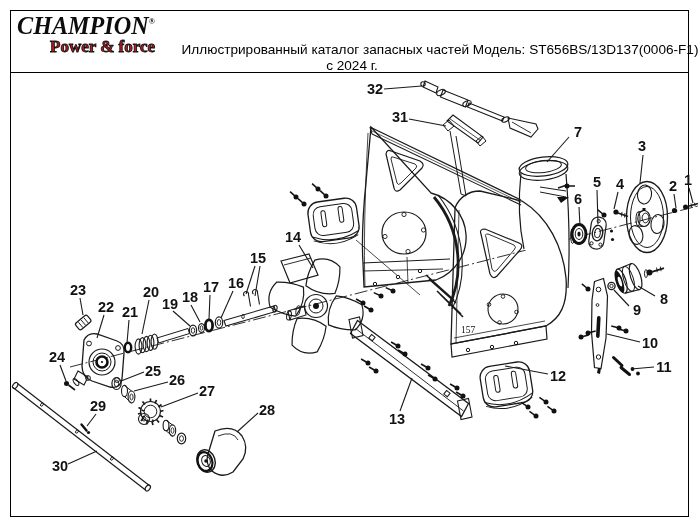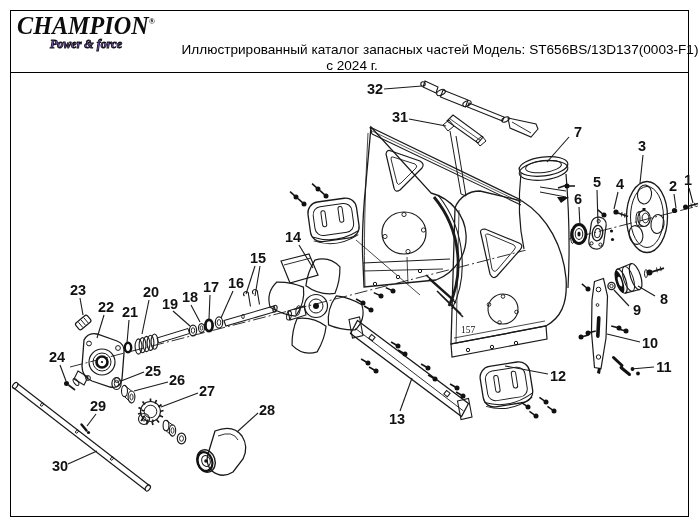--- a/index.html
+++ b/index.html
@@ -1,35 +1,35 @@
 <!DOCTYPE html>
 <html><head>
 <meta charset="utf-8">
 <style>
 html,body{margin:0;padding:0}
 body{width:700px;height:528px;background:#fff;position:relative;font-family:"Liberation Sans",sans-serif;overflow:hidden}
 .frame{position:absolute;left:10px;top:10px;width:677px;height:505px;border:1.6px solid #000}
 .sep{position:absolute;left:11px;top:72px;width:677px;border-top:1.4px solid #000}
 .brand{position:absolute;left:17px;top:11px;font-family:"Liberation Serif",serif;font-weight:bold;font-style:italic;font-size:26px;color:#0d0d0d;transform:scaleX(.93);transform-origin:left top;letter-spacing:0;white-space:nowrap}
 .brand sup{font-size:9px}
-.tagline{position:absolute;left:50px;top:37px;font-family:"Liberation Serif",serif;font-weight:bold;font-style:italic;font-size:12px;color:#8b5cf6;-webkit-text-stroke:.9px #111;white-space:nowrap}
+.tagline{position:absolute;left:50px;top:37px;font-family:"Liberation Serif",serif;font-weight:bold;font-size:17px;color:#b91c1c;-webkit-text-stroke:.9px #111;white-space:nowrap}
 .t1{position:absolute;top:42px;left:440px;transform:translateX(-50%);font-size:13.6px;color:#000;white-space:nowrap}
 .t2{position:absolute;top:58px;left:352px;transform:translateX(-50%);font-size:13.6px;color:#000;white-space:nowrap}
 svg{position:absolute;left:0;top:0}
 svg .ln{stroke:#1a1a1a;fill:none}
 svg text{font-family:"Liberation Sans",sans-serif;font-weight:bold;font-size:14.5px;text-anchor:middle;dominant-baseline:central;fill:#111}
 svg text.mark{font-family:"Liberation Serif",serif;font-weight:normal;font-size:9.5px;text-anchor:start}
 </style>
 </head>
 <body>
 
 <div class="frame"></div>
 <div class="brand"><span>CHAMPION</span><sup>®</sup></div>
 <div class="tagline">Power &amp; force</div>
-<div class="t1">Иллюстрированный каталог запасных частей Модель: ST656BS/13D137(0003-F1)</div>
+<div class="t1">Иллюстрированный каталог запасных частей Модель: ST656BS/13D137(0006-F1)</div>
 <div class="t2">с 2024 г.</div>
 <div class="sep"></div>
 
 <svg id="dg" width="700" height="528" viewBox="0 0 700 528">
   <path class="ln" d="M70,367 L698,206" stroke-width="0.9" stroke-dasharray="13 3 2 3"></path>
 
   <g>
     <circle cx="423" cy="84" r="2.2" fill="#fff" class="ln" stroke-width="1.1"></circle>
     <path d="M425,81 L438,87 L436,93 L423,87 Z" fill="#fff" class="ln" stroke-width="1.1"></path>
     <ellipse cx="441" cy="92.5" rx="2.6" ry="4.6" transform="rotate(65 441 92.5)" fill="#fff" class="ln" stroke-width="1.1"></ellipse>

